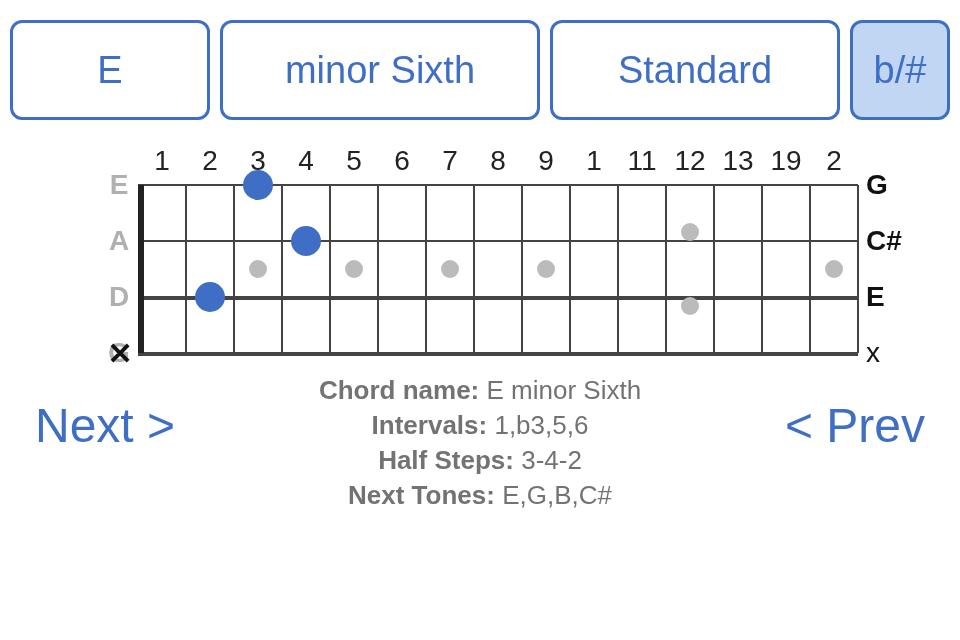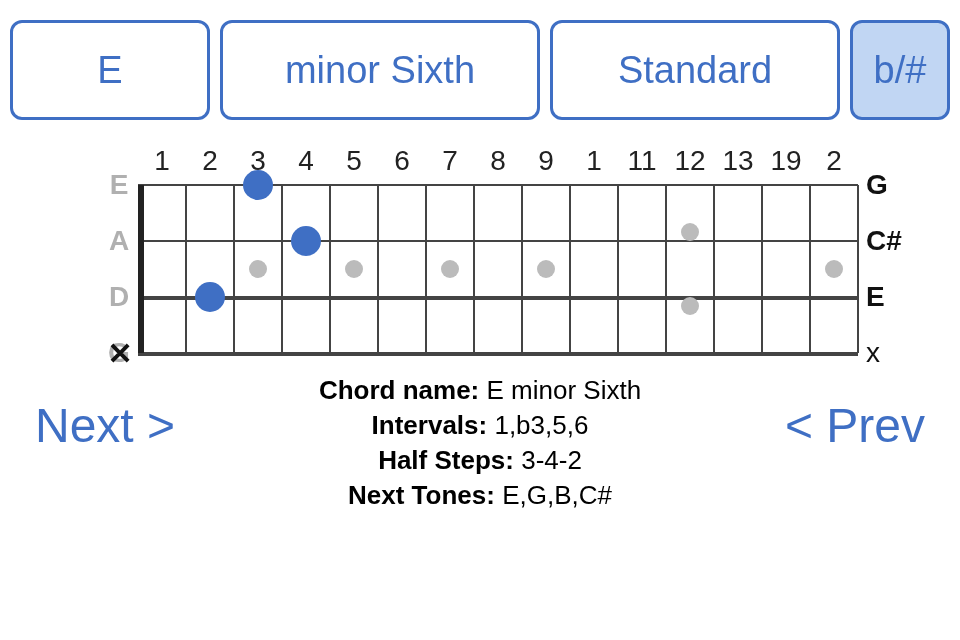--- a/index.html
+++ b/index.html
@@ -128,21 +128,21 @@
     color:#111;
     transform:translateY(-50%);
     white-space:nowrap;
   }
 
   .info {
     text-align:center;
     margin-top: 20px;
     font-size: 26px;
     line-height: 1.35;
-    color:#000000;
+    color:#737373;
   }
   .info .k { font-weight:700; }
 
   .bottom-nav {
     display:flex;
     justify-content:space-between;
     padding: 0 25px;
     margin-top:-115px;
     pointer-events:none;
   }

